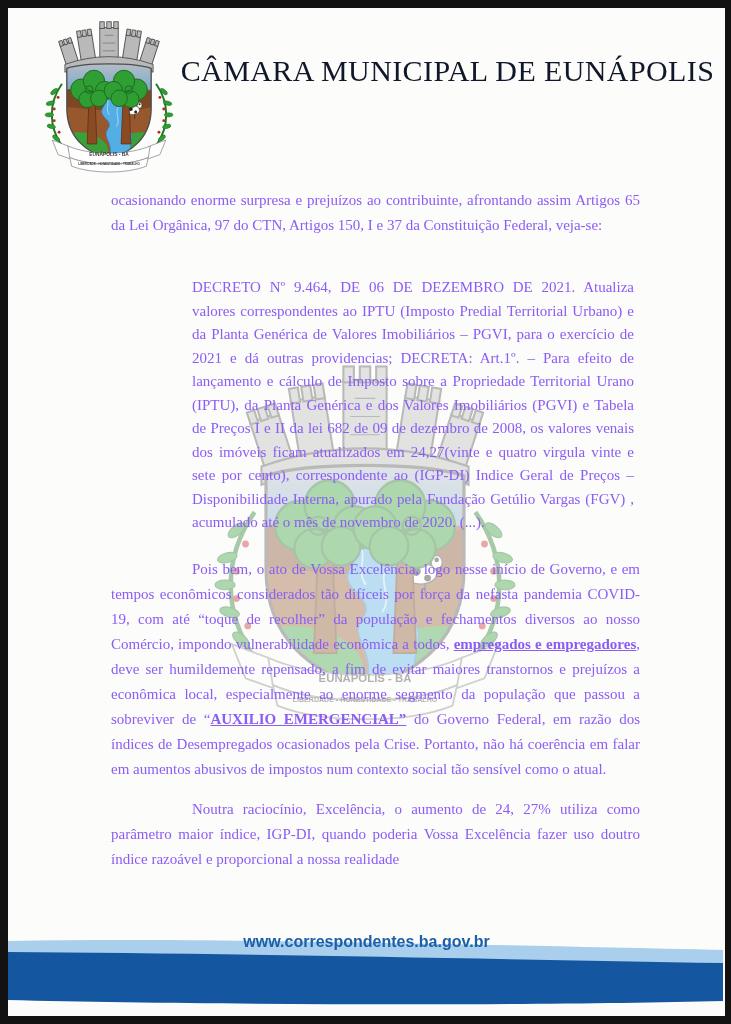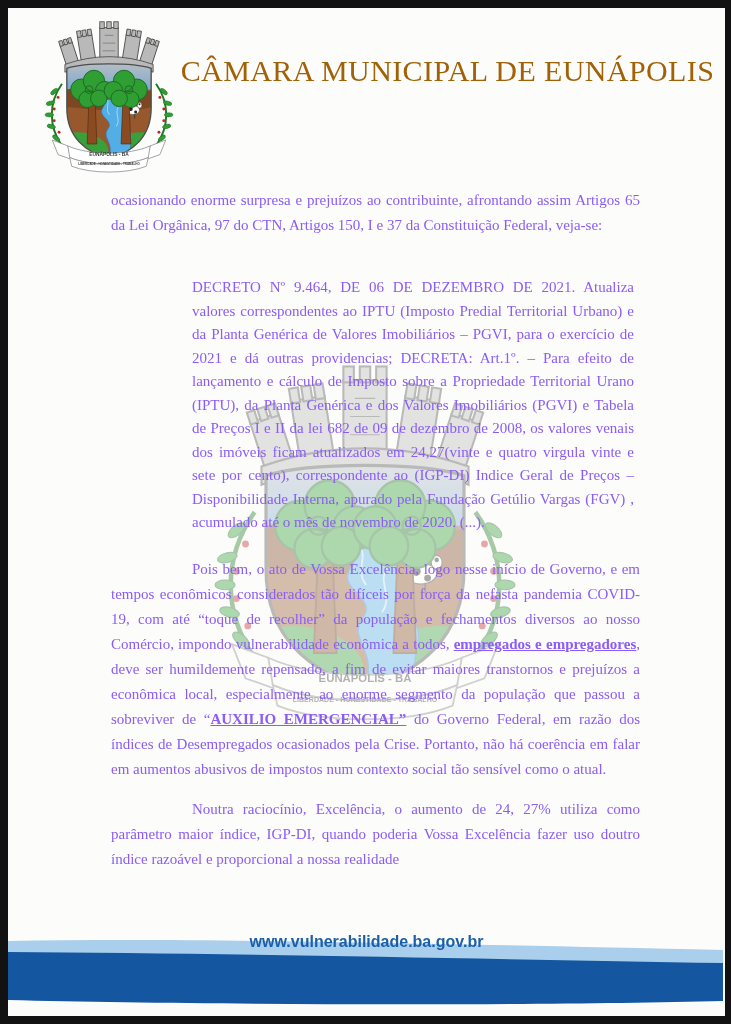--- a/index.html
+++ b/index.html
@@ -11,21 +11,21 @@
     border:8px solid #121212;
     border-right-width:6px;
     overflow:hidden;
     font-family:"Liberation Serif", serif;
   }
   
   .header { position:absolute; top:6px; left:30px; right:10px; height:166px; display:flex; }
   .logo  { width:142px; height:160px; flex:none; }
   .title {
     flex:1; text-align:center; padding-top:40px;
-    font-size:30px; letter-spacing:.4px; color:#a16207;
+    font-size:30px; letter-spacing:.4px; color:#0f172a;
     white-space:nowrap;
   }
   
   .watermark {
     position:absolute; left:192px; top:340px;
     width:330px; height:376px;
     opacity:.38; z-index:1; pointer-events:none;
   }
   
   .content {
@@ -210,21 +210,21 @@
     <use href="#crest"></use>
   </svg>
 
   <div class="content">
     <p>ocasionando enorme surpresa e prejuízos ao contribuinte, afrontando assim Artigos 65 da Lei Orgânica, 97 do CTN, Artigos 150, I e 37 da Constituição Federal, veja-se:</p>
     <blockquote>DECRETO Nº 9.464, DE 06 DE DEZEMBRO DE 2021. Atualiza valores correspondentes ao IPTU (Imposto Predial Territorial Urbano) e da Planta Genérica de Valores Imobiliários – PGVI, para o exercício de 2021 e dá outras providencias; DECRETA: Art.1º. – Para efeito de lançamento e cálculo de Imposto sobre a Propriedade Territorial Urano (IPTU), da Planta Genérica e dos Valores Imobiliários (PGVI) e Tabela de Preços I e II da lei 682 de 09 de dezembro de 2008, os valores venais dos imóveis ficam atualizados em 24,27(vinte e quatro virgula vinte e sete por cento), correspondente ao (IGP-DI) Indice Geral de Preços – Disponibilidade Interna, apurado pela Fundação Getúlio Vargas (FGV) , acumulado até o mês de novembro de 2020. (...).</blockquote>
     <p class="indent"><span>Pois bem, o ato de Vossa Excelência, logo nesse início de Governo, e em tempos econômicos considerados tão difíceis por força da nefasta pandemia COVID-19, com até “toque de recolher” da população e fechamentos diversos ao nosso Comércio, impondo vulnerabilidade econômica a todos, </span><span class="b-u">empregados e empregadores</span><span>, deve ser humildemente repensado, a fim de evitar maiores transtornos e prejuízos a econômica local, especialmente ao enorme segmento da população que passou a sobreviver de “</span><span class="b-u">AUXILIO EMERGENCIAL”</span><span> do Governo Federal, em razão dos índices de Desempregados ocasionados pela Crise. Portanto, não há coerência em falar em aumentos abusivos de impostos num contexto social tão sensível como o atual.</span></p>
     <p class="indent gap">Noutra raciocínio, Excelência, o aumento de 24, 27% utiliza como parâmetro maior índice, IGP-DI, quando poderia Vossa Excelência fazer uso doutro índice razoável e proporcional a nossa realidade</p>
   </div>
 
-  <div class="footer-url">www.vulnerabilidade.ba.gov.br</div>
+  <div class="footer-url">www.correspondentes.ba.gov.br</div>
 
   <svg class="waves" viewBox="0 0 715 66" preserveAspectRatio="none">
     <path class="wave-light" d="M0,1 C180,-2 400,3 715,10 L715,28 C420,21 180,17 0,15 Z"></path>
     <path class="wave-dark" d="M0,12 C200,13 480,19 715,23 L715,61 C520,66 200,65 0,60 Z"></path>
   </svg>
 
 
 </div>
 
 </body></html>

